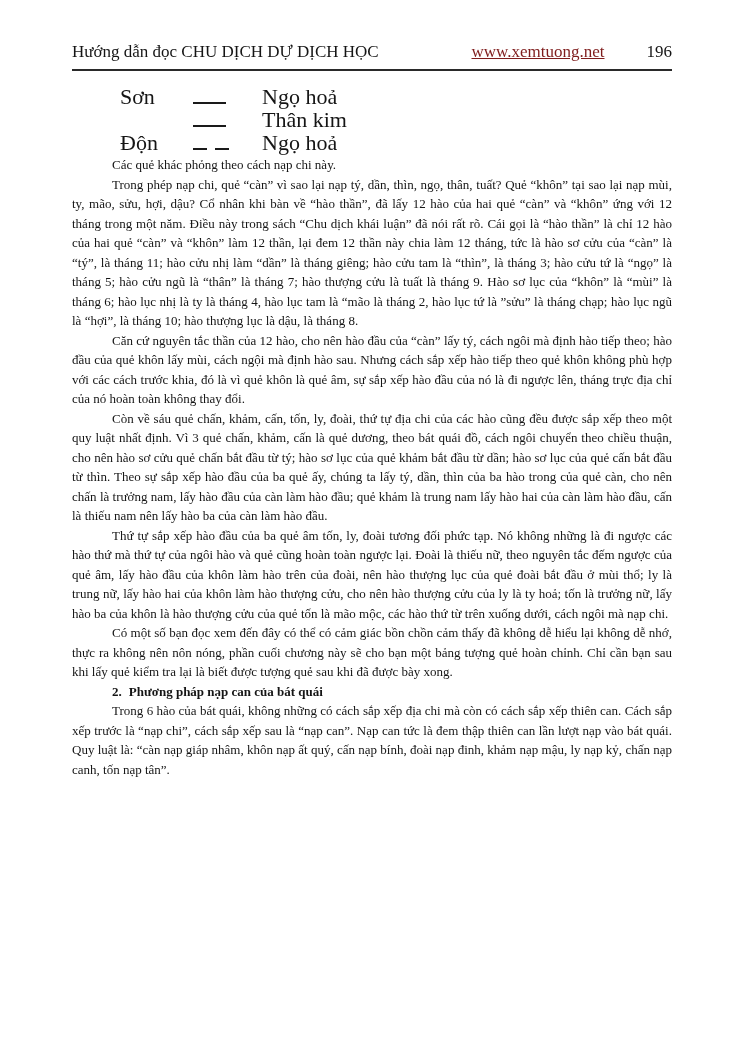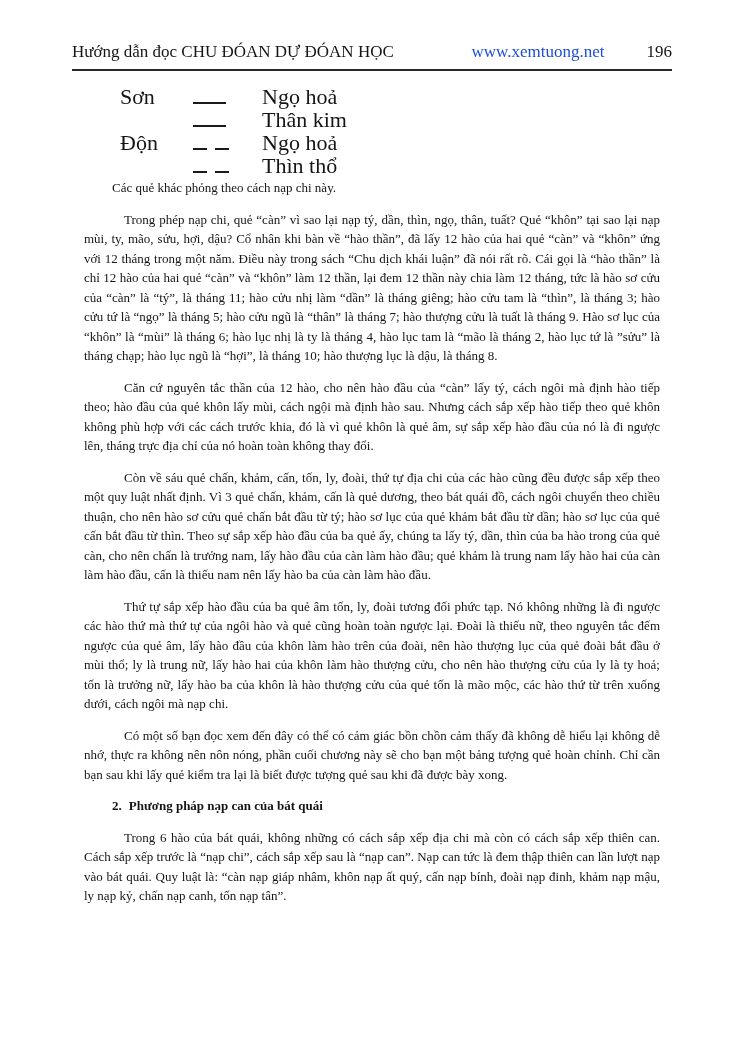--- a/index.html
+++ b/index.html
@@ -27,21 +27,22 @@
     font-size: 17px;
     line-height: 20px;
     white-space: nowrap;
   }
   .header-right {
     display: flex;
     align-items: baseline;
     gap: 42px;
   }
   .website-link {
-    color: #1d4ed8;
+    color: #7f1d1d;
+    text-decoration: underline;
     cursor: pointer;
   }
   .header-rule {
     border: none;
     border-top: 2px solid #2a2a2a;
     margin: 7px 0 0 0;
   }
   
   .hexagram {
     margin: 13px 0 0 48px;
@@ -75,21 +76,21 @@
     line-height: 20px;
   }
   
   .body-text {
     margin-top: 2px;
     font-size: 13px;
     line-height: 19.5px;
     text-align: justify;
   }
   .para {
-    margin: 12px;
+    margin: 0;
     text-indent: 40px;
   }
   .caption-line {
     margin: 0;
     text-indent: 40px;
     text-align: left;
   }
   .section-heading {
     margin: 0;
     text-indent: 40px;
@@ -99,21 +100,21 @@
   .section-heading .heading-text {
     margin-left: 7px;
   }
 </style>
 </head>
 <body>
 
 <div class="page">
 
   <div class="page-header">
-    <span>Hướng dẫn đọc CHU ĐÓAN DỰ ĐÓAN HỌC</span>
+    <span>Hướng dẫn đọc CHU DỊCH DỰ DỊCH HỌC</span>
     <span class="header-right">
       <a class="website-link">www.xemtuong.net</a>
       <span>196</span>
     </span>
   </div>
   <hr class="header-rule">
 
   <div class="hexagram">
 
     <div class="hex-row">
@@ -134,28 +135,20 @@
 
     <div class="hex-row">
       <span class="hex-label">Độn</span>
       <span class="hex-line">
           <i class="seg half"></i>
           <i class="seg half"></i>
         </span>
       <span class="hex-annot">Ngọ hoả</span>
     </div>
 
-    <div class="hex-row">
-      <span class="hex-label"></span>
-      <span class="hex-line">
-          <i class="seg half"></i>
-          <i class="seg half"></i>
-        </span>
-      <span class="hex-annot">Thìn thổ</span>
-    </div>
 
   </div>
 
   <div class="body-text">
 
     <p class="caption-line">Các quẻ khác phỏng theo cách nạp chi này.</p>
 
     <p class="para">Trong phép nạp chi, quẻ “càn” vì sao lại nạp tý, dần, thìn, ngọ, thân, tuất? Quẻ “khôn” tại sao lại nạp mùi, ty, mão, sửu, hợi, dậu? Cổ nhân khi bàn về “hào thần”, đã lấy 12 hào của hai quẻ “càn” và “khôn” ứng với 12 tháng trong một năm. Điều này trong sách “Chu dịch khái luận” đã nói rất rõ. Cái gọi là “hào thần” là chỉ 12 hào của hai quẻ “càn” và “khôn” làm 12 thần, lại đem 12 thần này chia làm 12 tháng, tức là hào sơ cửu của “càn” là “tý”, là tháng 11; hào cửu nhị làm “dần” là tháng giêng; hào cửu tam là “thìn”, là tháng 3; hào cửu tứ là “ngọ” là tháng 5; hào cửu ngũ là “thân” là tháng 7; hào thượng cửu là tuất là tháng 9. Hào sơ lục của “khôn” là “mùi” là tháng 6; hào lục nhị là ty là tháng 4, hào lục tam là “mão là tháng 2, hào lục tứ là ”sửu” là tháng chạp; hào lục ngũ là “hợi”, là tháng 10; hào thượng lục là dậu, là tháng 8.</p>
     <p class="para">Căn cứ nguyên tắc thần của 12 hào, cho nên hào đầu của “càn” lấy tý, cách ngôi mà định hào tiếp theo; hào đầu của quẻ khôn lấy mùi, cách ngội mà định hào sau. Nhưng cách sắp xếp hào tiếp theo quẻ khôn không phù hợp với các cách trước khia, đó là vì quẻ khôn là quẻ âm, sự sắp xếp hào đầu của nó là đi ngược lên, tháng trực địa chỉ của nó hoàn toàn không thay đổi.</p>
     <p class="para">Còn về sáu quẻ chấn, khảm, cấn, tốn, ly, đoài, thứ tự địa chi của các hào cũng đều được sắp xếp theo một quy luật nhất định. Vì 3 quẻ chấn, khảm, cấn là quẻ dương, theo bát quái đồ, cách ngôi chuyển theo chiều thuận, cho nên hào sơ cửu quẻ chấn bắt đầu từ tý; hào sơ lục của quẻ khảm bắt đầu từ dần; hào sơ lục của quẻ cấn bắt đầu từ thìn. Theo sự sắp xếp hào đầu của ba quẻ ấy, chúng ta lấy tý, dần, thìn của ba hào trong của quẻ càn, cho nên chấn là trưởng nam, lấy hào đầu của càn làm hào đầu; quẻ khảm là trung nam lấy hào hai của càn làm hào đầu, cấn là thiếu nam nên lấy hào ba của càn làm hào đầu.</p>

